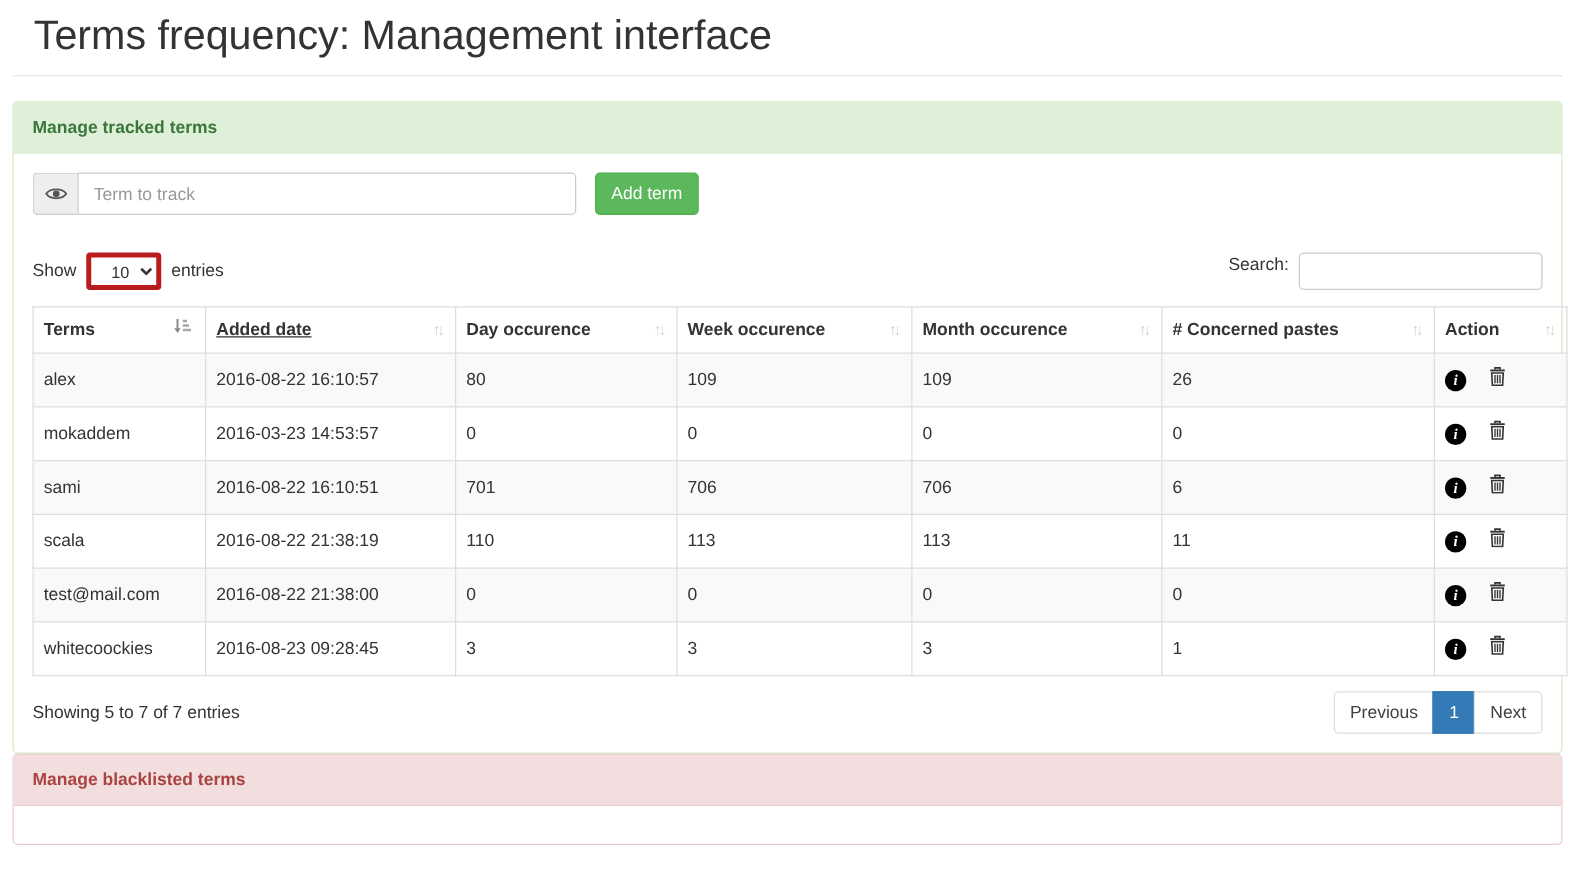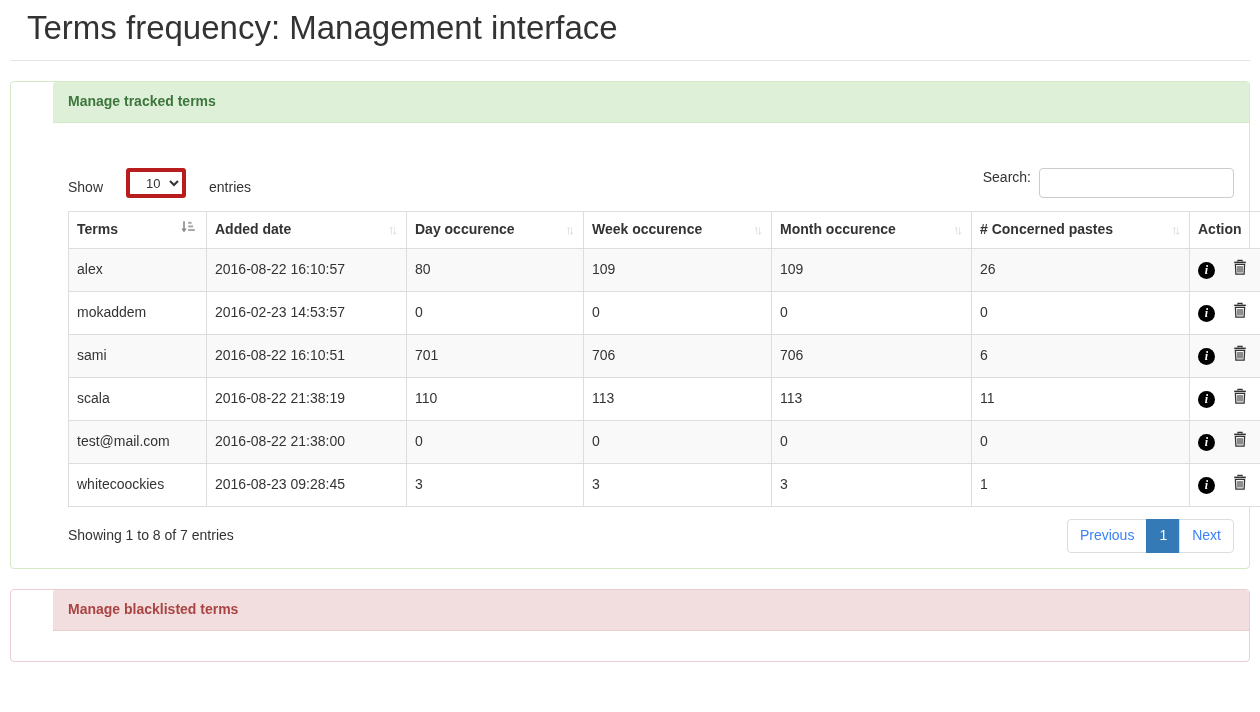--- a/index.html
+++ b/index.html
@@ -22,23 +22,21 @@
   }
   .title-divider {
     border: 0;
     border-top: 1px solid #e5e5e5;
     margin: 0 0 20px 0;
   }
 
   
   .panel {
     border-radius: 4px;
-    margin-bottom: 20px;
     background: #fff;
-    padding-left: 42px;
   }
   .panel-success { border: 1px solid var(--success-border, #d6e9c6); }
   .panel-danger  { border: 1px solid var(--danger-border, #ebccd1); }
   .panel-heading {
     padding: 10px 15px;
     font-weight: bold;
     border-top-left-radius: 3px;
     border-top-right-radius: 3px;
   }
   .panel-success .panel-heading {
@@ -92,21 +90,21 @@
     border: 1px solid var(--btn-success-border, #4cae4c);
   }
 
   
   .dt-controls {
     margin-top: 30px;
     display: flex;
     justify-content: space-between;
     align-items: center;
   }
-  .dt-length { display: flex; align-items: flex-end; gap: 23px; }
+  .dt-length { display: flex; align-items: center; gap: 8px; }
   .dt-length select {
     width: 60px; height: 30px;
     border: 4px solid #b91c1c;
     border-radius: 3px;
     font-size: 13px;
     font-family: "Liberation Sans", sans-serif;
     color: #333;
     padding-left: 12px;
     background: #fff;
   }
@@ -138,21 +136,21 @@
     position: absolute;
     right: 8px; top: 50%;
     transform: translateY(-50%);
     font-size: 13px;
     color: #d4d4d4;
     letter-spacing: -3px;
     padding-right: 3px;
     font-weight: normal;
   }
   .col-term   { width: 138px; }
-  .col-added  { width: 200px; }
+  .col-added  { width: 200px; text-decoration: underline; }
   .col-day    { width: 177px; }
   .col-week   { width: 188px; }
   .col-month  { width: 200px; }
   .col-pastes { width: 218px; }
   .col-action { width: 106px; }
 
   .action-cell { text-align: center; }
   .action-cell a { text-decoration: none; display: inline-block; vertical-align: middle; }
   .info-badge {
     width: 17px; height: 17px;
@@ -177,21 +175,21 @@
     justify-content: space-between;
     align-items: center;
   }
   .dt-info { color: #333; }
   .pagination { display: flex; list-style: none; }
   .pagination a {
     display: block;
     padding: 6px 12px;
     border: 1px solid #ddd;
     margin-left: -1px;
-    color: #3b82f6;
+    color: #404040;
     text-decoration: none;
     background: #fff;
   }
   .pagination li:first-child a { border-radius: 4px 0 0 4px; margin-left: 0; }
   .pagination li:last-child a { border-radius: 0 4px 4px 0; }
   .pagination li.active a {
     background: var(--pagination-active, #337ab7);
     border-color: var(--pagination-active, #337ab7);
     color: #fff;
   }
@@ -201,20 +199,32 @@
 
 <div class="container">
 
   <h1 class="page-title">Terms frequency: Management interface</h1>
   <hr class="title-divider">
 
   <div class="panel panel-success">
     <div class="panel-heading">Manage tracked terms</div>
     <div class="panel-body">
 
+      <div class="add-row">
+        <div class="input-group">
+          <span class="input-addon">
+            <svg width="18" height="12" viewBox="0 0 18 12" aria-hidden="true">
+              <path d="M1 6 C4 1.2 14 1.2 17 6 C14 10.8 4 10.8 1 6 Z" fill="none" stroke="#555" stroke-width="1.4"></path>
+              <circle cx="9" cy="6" r="2.7" fill="#555"></circle>
+            </svg>
+          </span>
+          <input class="form-control" type="text" placeholder="Term to track" value="" style="">
+        </div>
+        <button class="btn btn-success">Add term</button>
+      </div>
 
       <div class="dt-controls">
         <div class="dt-length">
           <span>Show</span>
           <select><option>10</option></select>
           <span>entries</span>
         </div>
         <div class="dt-filter">
           <span>Search:</span>
           <input class="form-control" type="text" value="" style="">
@@ -277,21 +287,21 @@
                 <path d="M5 2.6 V1.3 H9 V2.6" stroke="#333" fill="none" stroke-width="1.3"></path>
                 <rect x="1.2" y="2.6" width="11.6" height="1.5" fill="#333"></rect>
                 <path d="M2.4 5.4 H11.6 L11.1 15.2 H2.9 Z" fill="none" stroke="#333" stroke-width="1.3"></path>
                 <path d="M5 7 V13.6 M7 7 V13.6 M9 7 V13.6" stroke="#333" stroke-width="1.1"></path>
               </svg>
             </a>
           </td>
         </tr>
             <tr>
           <td>mokaddem</td>
-          <td>2016-02-23 14:53:57</td>
+          <td>2016-03-23 14:53:57</td>
           <td>0</td>
           <td>0</td>
           <td>0</td>
           <td>0</td>
           <td class="action-cell">
             <a href="#"><span class="info-badge">i</span></a>
             <a href="#" class="trash-link">
               <svg width="14" height="16" viewBox="0 0 14 16" aria-hidden="true">
                 <path d="M5 2.6 V1.3 H9 V2.6" stroke="#333" fill="none" stroke-width="1.3"></path>
                 <rect x="1.2" y="2.6" width="11.6" height="1.5" fill="#333"></rect>
@@ -374,21 +384,21 @@
                 <path d="M2.4 5.4 H11.6 L11.1 15.2 H2.9 Z" fill="none" stroke="#333" stroke-width="1.3"></path>
                 <path d="M5 7 V13.6 M7 7 V13.6 M9 7 V13.6" stroke="#333" stroke-width="1.1"></path>
               </svg>
             </a>
           </td>
         </tr>
           </tbody>
       </table>
 
       <div class="dt-footer">
-        <div class="dt-info">Showing 1 to 8 of 7 entries</div>
+        <div class="dt-info">Showing 5 to 7 of 7 entries</div>
         <ul class="pagination">
           <li>
             <a href="#">Previous</a>
           </li>
           <li class="active">
             <a href="#">1</a>
           </li>
           <li>
             <a href="#">Next</a>
           </li>

